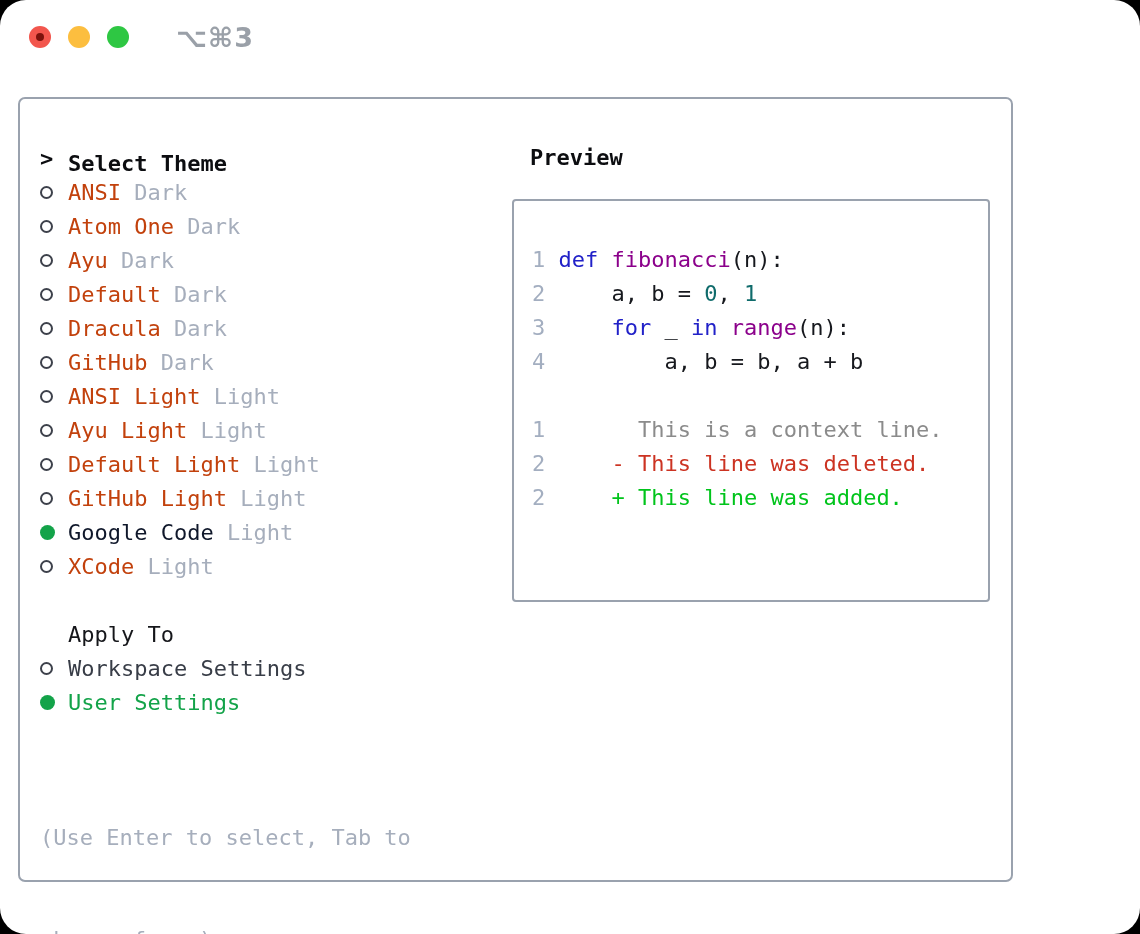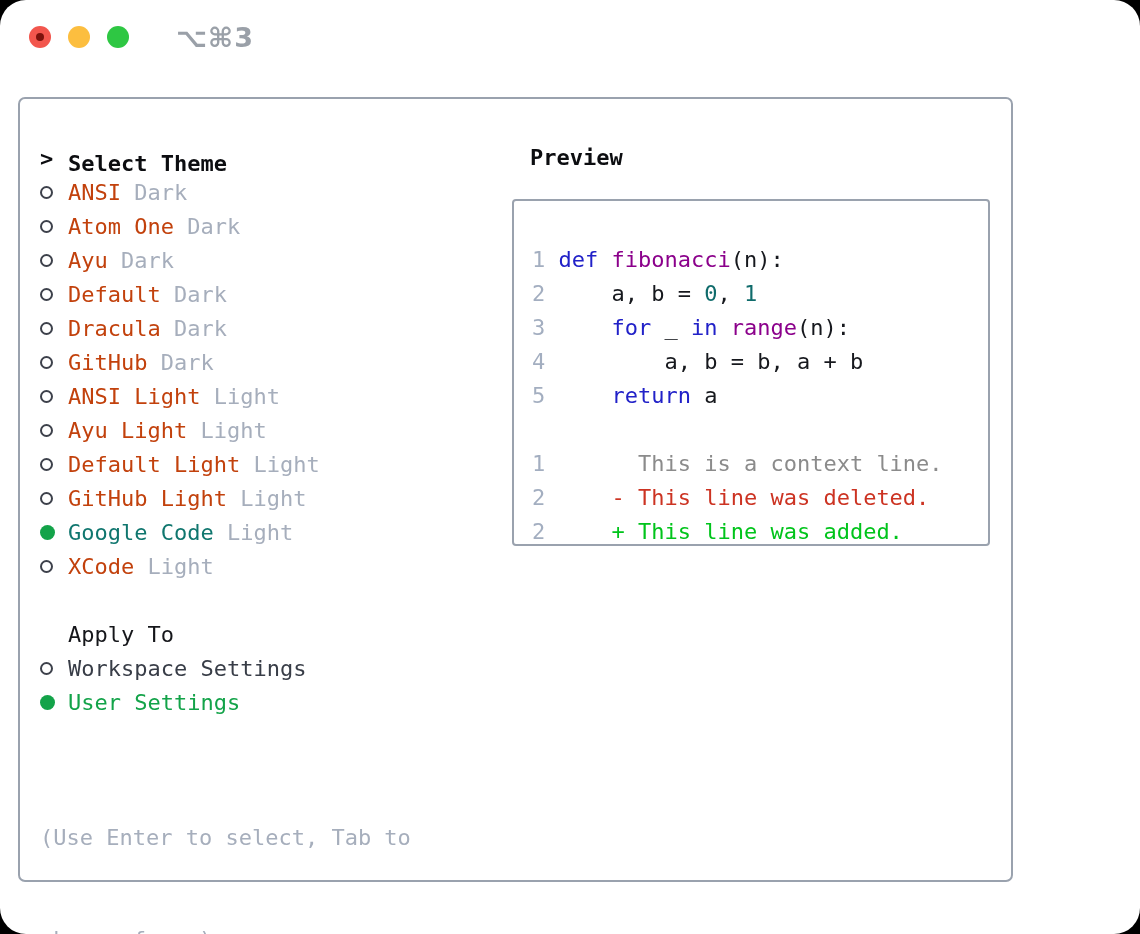--- a/index.html
+++ b/index.html
@@ -21,31 +21,31 @@
   .left-col { width:482px; padding:42px 0 0 20px; font-size:22px; }
   .right-col { padding-top:42px; }
 
   .row { display:flex; align-items:center; height:34px; white-space:pre; }
   .marker { width:28px; flex:none; display:flex; align-items:center; }
   .cursor-glyph { font-weight:700; color:#0c0d10; }
   .radio { width:13px; height:13px; border:2px solid #3d414b; border-radius:50%; }
   .radio.sel { width:15px; height:15px; border:none; background:#13a349; }
   .hdr { font-weight:700; color:#0c0d10;margin-top:11px; }
   .tname { color:#c2410c; }
-  .tname.sel { color:#0f766e; }
+  .tname.sel { color:#0f172a; }
   .tvariant { color:#a6aebc; }
   .apply-label { color:#15161a; }
   .opt-label { color:#383d47; }
   .opt-label.sel { color:#13a349; }
   .spacer { height:34px; }
   .hint { margin-top:0; color:#a6aebc; font-size:22px; line-height:34px; white-space:pre; }
 
   
   .preview-label { height:34px; line-height:34px; font-size:22px; font-weight:700; color:#0c0d10; white-space:pre;margin-left:28px; }
-  .preview-box { margin-top:24px; margin-left:10px; width:478px; height:347px; border:2px solid #9aa2ae; border-radius:4px; padding:42px 0 0 18px; overflow:hidden; }
+  .preview-box { margin-top:24px; margin-left:10px; width:478px; height:403px; border:2px solid #9aa2ae; border-radius:4px; padding:42px 0 0 18px; overflow:hidden; }
   .cline { height:34px; line-height:34px; font-size:22px; white-space:pre; }
   .tok-ln  { color:#a3aec0; }
   .tok-kw  { color:#2121c8; }
   .tok-fn  { color:#8b008b; }
   .tok-num { color:#0f6b6b; }
   .tok-pl  { color:#16181d; }
   .tok-ctx { color:#8b8b8b; }
   .tok-del { color:#cc3322; }
   .tok-add { color:#00c41b; }
 </style>
@@ -108,21 +108,20 @@
       </div>
 
       <div class="right-col">
         <div class="preview-label">Preview</div>
         <div class="preview-box">
           <div id="code">
               <div class="cline"><span class="tok-ln">1 </span><span class="tok-kw">def</span><span class="tok-pl"> </span><span class="tok-fn">fibonacci</span><span class="tok-pl">(n):</span></div>
               <div class="cline"><span class="tok-ln">2 </span><span class="tok-pl">    a, b = </span><span class="tok-num">0</span><span class="tok-pl">, </span><span class="tok-num">1</span></div>
               <div class="cline"><span class="tok-ln">3 </span><span class="tok-pl">    </span><span class="tok-kw">for</span><span class="tok-pl"> _ </span><span class="tok-kw">in</span><span class="tok-pl"> </span><span class="tok-fn">range</span><span class="tok-pl">(n):</span></div>
               <div class="cline"><span class="tok-ln">4 </span><span class="tok-pl">        a, b = b, a + b</span></div>
-              <div class="cline"><span class="tok-ln">5 </span><span class="tok-pl">    </span><span class="tok-kw">return</span><span class="tok-pl"> a</span></div>
               <div class="cline">&nbsp;</div>
               <div class="cline"><span class="tok-ln">1</span><span class="tok-ctx">       This is a context line.</span></div>
               <div class="cline"><span class="tok-ln">2</span><span class="tok-del">     - This line was deleted.</span></div>
               <div class="cline"><span class="tok-ln">2</span><span class="tok-add">     + This line was added.</span></div>
             </div>
         </div>
       </div>
 
     </div>
   </div>

